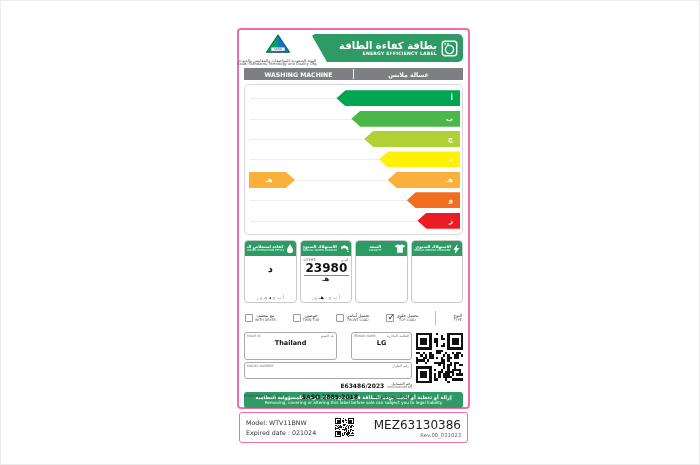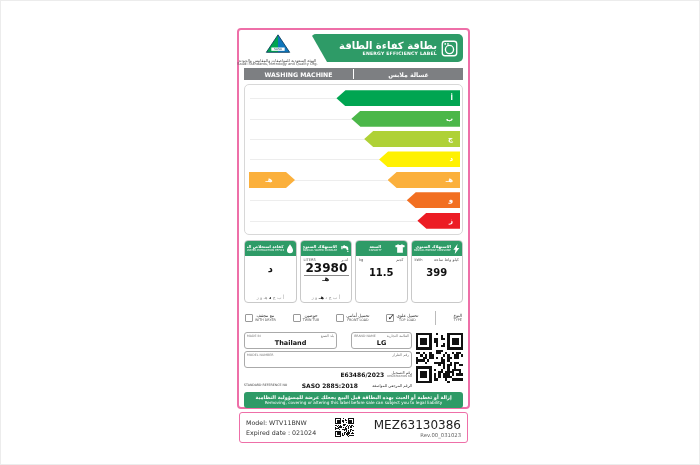--- a/index.html
+++ b/index.html
@@ -69,21 +69,21 @@
   .opt-l { text-align:center; line-height:1.15; color:#333; }
   .opt-ar { font-size:4.3px; } .opt-en { font-size:3.3px; color:#555; white-space:nowrap; }
   .tdiv { width:1px; height:14px; background:#bbb; }
   .tlabel { text-align:center; line-height:1.15; color:#333; }
 
   
   .info { position:relative; margin-top:3px; height:57px; }
   .qr-main { position:absolute; right:0; top:1px; width:47px; height:50px; }
   .qr-main svg, .qr-foot svg { width:100%; height:100%; }
   .ileft { width:168px; }
-  .irow1 { display:flex; gap:14px; height:17px; }
+  .irow1 { display:flex; gap:14px; height:28px; }
   .fbox { position:relative; border:1px solid #aaa; border-radius:3px; background:#fff; }
   .fb-madein { flex:1.55; } .fb-brand { flex:1; }
   .fb-model { height:17px; margin-top:2px; }
   .flab-en { position:absolute; top:1px; left:2px; font-size:3.2px; color:#777; }
   .flab-ar { position:absolute; top:1px; right:2px; font-size:3.6px; color:#777; }
   .fval { text-align:center; font-weight:bold; font-size:6.5px; color:#111; margin-top:6px; }
   .irow3 { display:flex; justify-content:flex-end; align-items:center; gap:3px; height:11px; margin-top:1px; }
   .regval { font-weight:bold; font-size:6px; color:#111; }
   .reglab { text-align:right; line-height:1.1; }
   .reglab .ar { font-size:3.8px; color:#333; } .reglab .en { font-size:2.7px; color:#666; }
@@ -240,47 +240,33 @@
           <div class="shead-t">
             <div class="shead-ar" dir="rtl">السعة</div>
             <div class="shead-en">CAPACITY</div>
           </div>
           <span class="sicon">
             <svg viewBox="0 0 14 12" width="10" height="9">
                 <path d="M4.5 0 L0 2.2 1.3 4.6 3 3.8 V12 H11 V3.8 L12.7 4.6 14 2.2 9.5 0 C8.8 1.5 5.2 1.5 4.5 0 Z" fill="#fff"></path>
               </svg>
           </span>
         </div>
-        <div class="sbody">
-          <div class="units">
-              <span class="u-en">kg</span>
-              <span class="u-ar" dir="rtl">كجم</span>
-            </div>
-          <div class="bigval">11.5</div>
-        </div>
       </div>
 
       <div class="sbox">
         <div class="shead">
           <div class="shead-t">
             <div class="shead-ar" dir="rtl">الاستهلاك السنوي للطاقة</div>
             <div class="shead-en">ANNUAL ENERGY CONSUMPTION</div>
           </div>
           <span class="sicon">
             <svg viewBox="0 0 10 14" width="7" height="10">
                 <path d="M6.5 0 L0.5 8 H3.5 L2.5 14 L9 5.5 H5.5 Z" fill="#fff"></path>
               </svg>
           </span>
-        </div>
-        <div class="sbody">
-          <div class="units">
-              <span class="u-en">kWh</span>
-              <span class="u-ar" dir="rtl">كيلو واط ساعة</span>
-            </div>
-          <div class="bigval">399</div>
         </div>
       </div>
     </div>
 
     <div class="types">
       <div class="opt">
         <span class="cb">
             <span class="tick"></span>
           </span>
         <span class="opt-l">

